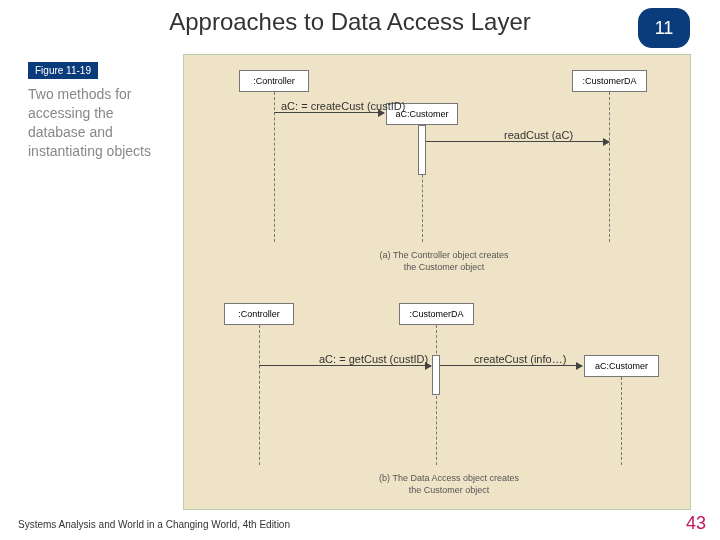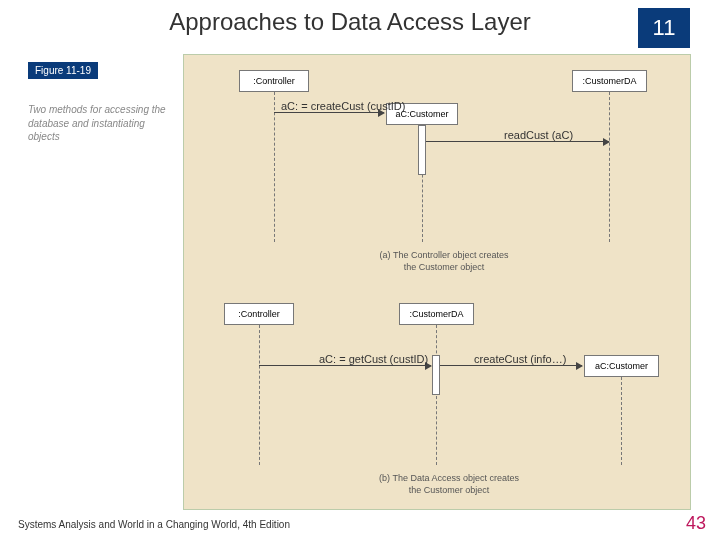--- a/index.html
+++ b/index.html
@@ -28,43 +28,43 @@
     text-align: center;
   }
   .chapter-badge {
     position: absolute;
     top: 0;
     right: 30px;
     width: 52px;
     height: 40px;
     background: #0a3b7a;
     color: #fff;
-    font-size: 22px;
+    font-size: 18px;
     text-align: center;
     line-height: 40px;
+    border-radius: 14px;
   }
   .figure-label-box {
     position: absolute;
     top: 60px;
     left: 28px;
     width: 145px;
   }
   .figure-tag {
     display: inline-block;
     background: #0a3b7a;
     color: #fff;
     font-size: 10px;
     padding: 3px 7px;
   }
   .figure-caption {
-    font-size: 10px;
+    font-size: 14px;
     color: #888;
     line-height: 1.35;
-    margin-top: 24px;
-    font-style: italic;
+    margin-top: 6px;
   }
   .diagram-canvas {
     position: absolute;
     top: 54px;
     left: 183px;
     width: 508px;
     height: 456px;
     background: #efe3c7;
     border: 1px solid #bca;
   }

